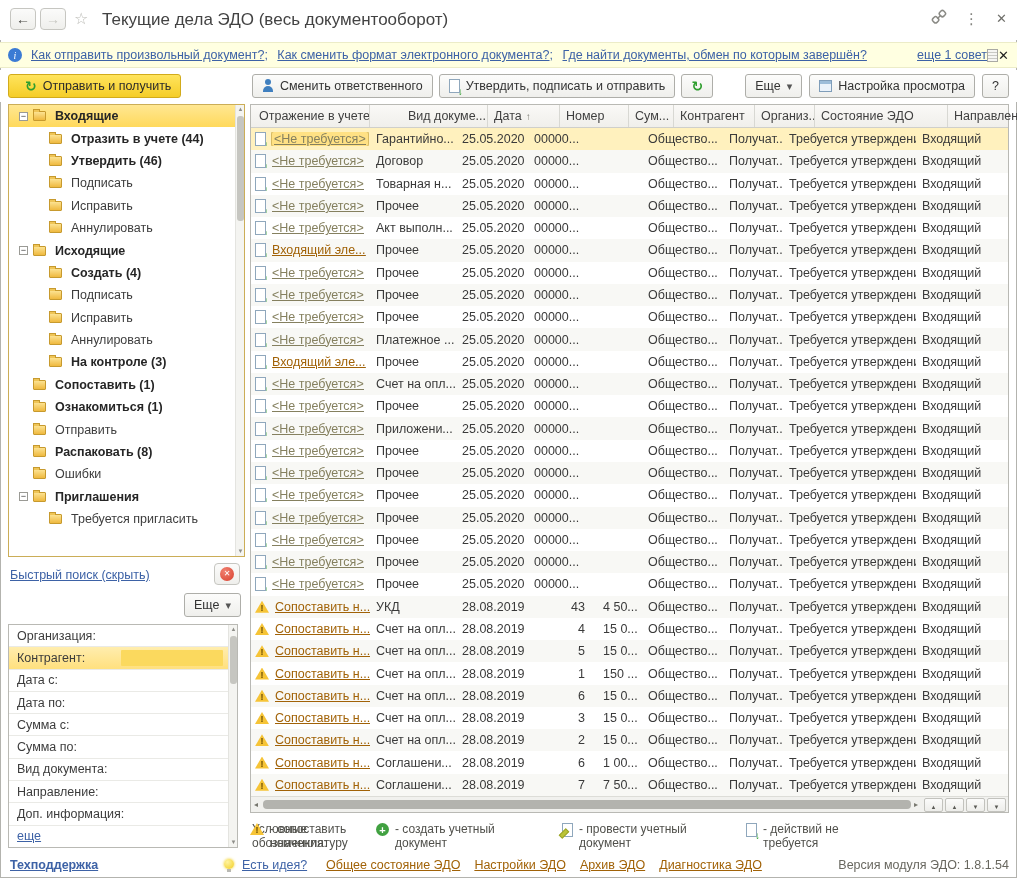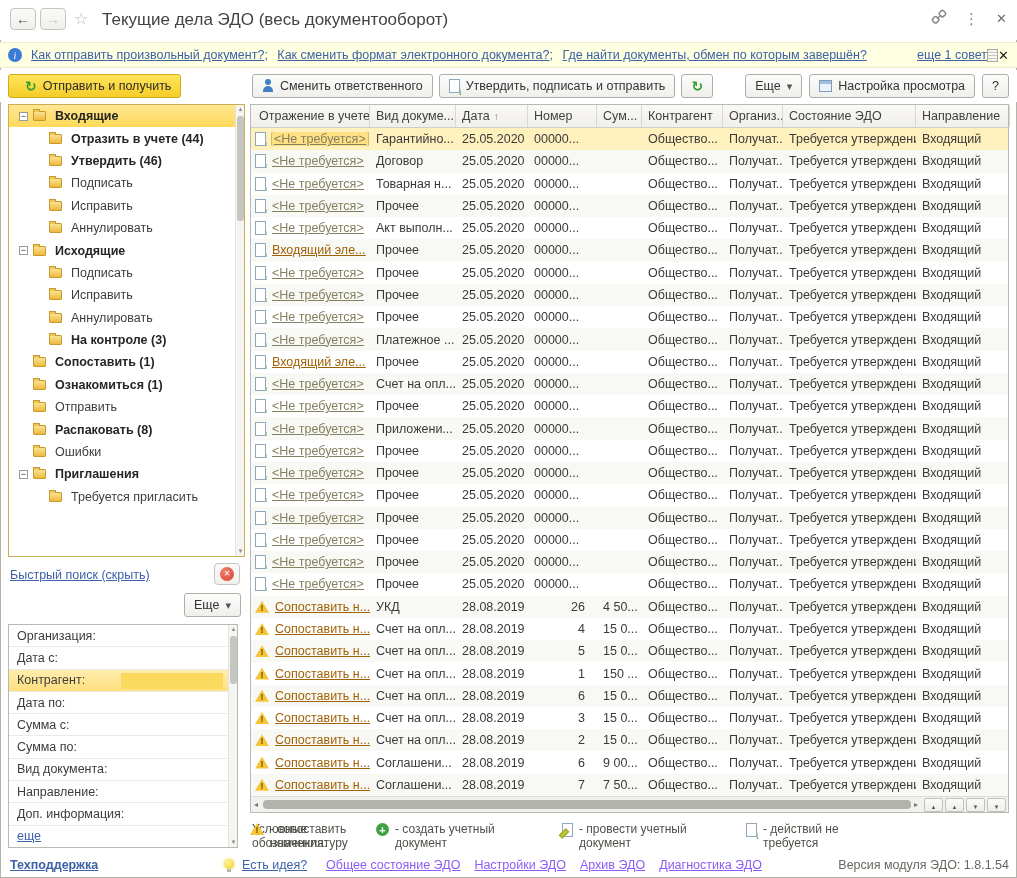--- a/index.html
+++ b/index.html
@@ -144,21 +144,21 @@
   .ltext { display:inline-block; max-width:112px; line-height:14px; }
   .litem:nth-child(5) .ltext { max-width:82px; }
   .li-icon { margin-top:1px; }
 
   .footer { position:absolute; left:0; top:856px; width:100%; height:20px; }
   .bulb { position:absolute; left:224px; top:3px; width:10px; height:10px; border-radius:50%;
           background:radial-gradient(circle at 35% 30%,#fff3a0,#f2ce1f); box-shadow:0 0 3px #f0cd25; }
   .bulb::after { content:""; position:absolute; left:3px; top:10px; width:4px; height:3px; background:#b9b9b4; }
   .idea { position:absolute; left:242px; top:2px; color:#3d62a6; text-decoration:underline; }
   .flinks { position:absolute; left:326px; top:2px; display:flex; gap:14px; }
-  .flink2 { color:#8b5cf6; text-decoration:underline; white-space:nowrap; }
+  .flink2 { color:#a16207; text-decoration:underline; white-space:nowrap; }
   .version { position:absolute; right:8px; top:2px; color:#68675f; }
 </style>
 </head>
 <body>
 
 <div class="titlebar">
   <div class="navbtn b1">
       <span class="i-back"></span>
     </div>
   <div class="navbtn b2">
@@ -247,20 +247,24 @@
       </div>
       <div class="trow lvl1">
         <span class="folder"></span>
         <span class="tlabel">Аннулировать</span>
       </div>
       <div class="trow bold">
         <span class="exp">−</span>
         <span class="folder"></span>
         <span class="tlabel">Исходящие</span>
       </div>
+      <div class="trow bold lvl1">
+        <span class="folder"></span>
+        <span class="tlabel">Создать (4)</span>
+      </div>
       <div class="trow lvl1">
         <span class="folder"></span>
         <span class="tlabel">Подписать</span>
       </div>
       <div class="trow lvl1">
         <span class="folder"></span>
         <span class="tlabel">Исправить</span>
       </div>
       <div class="trow lvl1">
         <span class="folder"></span>
@@ -313,26 +317,26 @@
 </div>
 <div class="btn morebtn2">
   <span>Еще</span>
   <span class="chevron-down"></span>
 </div>
 <div class="filterpanel">
   <div>
       <div class="frow">
         <span class="flabel">Организация:</span>
       </div>
-      <div class="frow">
-        <span class="flabel">Дата с:</span>
-      </div>
       <div class="frow hl">
         <span class="flabel">Контрагент:</span>
         <span class="finput"></span>
+      </div>
+      <div class="frow">
+        <span class="flabel">Дата с:</span>
       </div>
       <div class="frow">
         <span class="flabel">Дата по:</span>
       </div>
       <div class="frow">
         <span class="flabel">Сумма с:</span>
       </div>
       <div class="frow">
         <span class="flabel">Сумма по:</span>
       </div>
@@ -355,21 +359,21 @@
     <span class="sb-ar" style="bottom:0">▼</span>
   </div>
 </div>
 <a class="support">Техподдержка</a>
 
 <div class="mainpanel">
   <div class="thead">
       <div class="hcell" style="width: 119px;">
         <span>Отражение в учете</span>
       </div>
-      <div class="hcell" style="width: 86px;">
+      <div class="hcell" style="width: 86px; margin-left: 32px;">
         <span>Вид докуме...</span>
       </div>
       <div class="hcell" style="width: 72px;">
         <span>Дата</span>
         <span class="sort">↑</span>
       </div>
       <div class="hcell" style="width: 69px;">
         <span>Номер</span>
       </div>
       <div class="hcell" style="width: 45px;">
@@ -683,21 +687,21 @@
         <div class="dcell" style="width: 133px;">Требуется утверждение</div>
         <div class="dcell" style="width: 94px;">Входящий</div>
       </div>
       <div class="drow alt">
         <div class="dcell c0" style="width: 119px;">
           <span class="i-warn"></span>
           <a class="rlink">Сопоставить н...</a>
         </div>
         <div class="dcell" style="width: 86px;">УКД</div>
         <div class="dcell" style="width: 72px;">28.08.2019</div>
-        <div class="dcell num" style="width: 69px;">26</div>
+        <div class="dcell num" style="width: 69px;">43</div>
         <div class="dcell" style="width: 45px;">4 50...</div>
         <div class="dcell" style="width: 81px;">Общество...</div>
         <div class="dcell" style="width: 60px;">Получат...</div>
         <div class="dcell" style="width: 133px;">Требуется утверждение</div>
         <div class="dcell" style="width: 94px;">Входящий</div>
       </div>
       <div class="drow">
         <div class="dcell c0" style="width: 119px;">
           <span class="i-warn"></span>
           <a class="rlink">Сопоставить н...</a>
@@ -782,21 +786,21 @@
         <div class="dcell" style="width: 94px;">Входящий</div>
       </div>
       <div class="drow">
         <div class="dcell c0" style="width: 119px;">
           <span class="i-warn"></span>
           <a class="rlink">Сопоставить н...</a>
         </div>
         <div class="dcell" style="width: 86px;">Соглашени...</div>
         <div class="dcell" style="width: 72px;">28.08.2019</div>
         <div class="dcell num" style="width: 69px;">6</div>
-        <div class="dcell" style="width: 45px;">9 00...</div>
+        <div class="dcell" style="width: 45px;">1 00...</div>
         <div class="dcell" style="width: 81px;">Общество...</div>
         <div class="dcell" style="width: 60px;">Получат...</div>
         <div class="dcell" style="width: 133px;">Требуется утверждение</div>
         <div class="dcell" style="width: 94px;">Входящий</div>
       </div>
       <div class="drow alt">
         <div class="dcell c0" style="width: 119px;">
           <span class="i-warn"></span>
           <a class="rlink">Сопоставить н...</a>
         </div>

